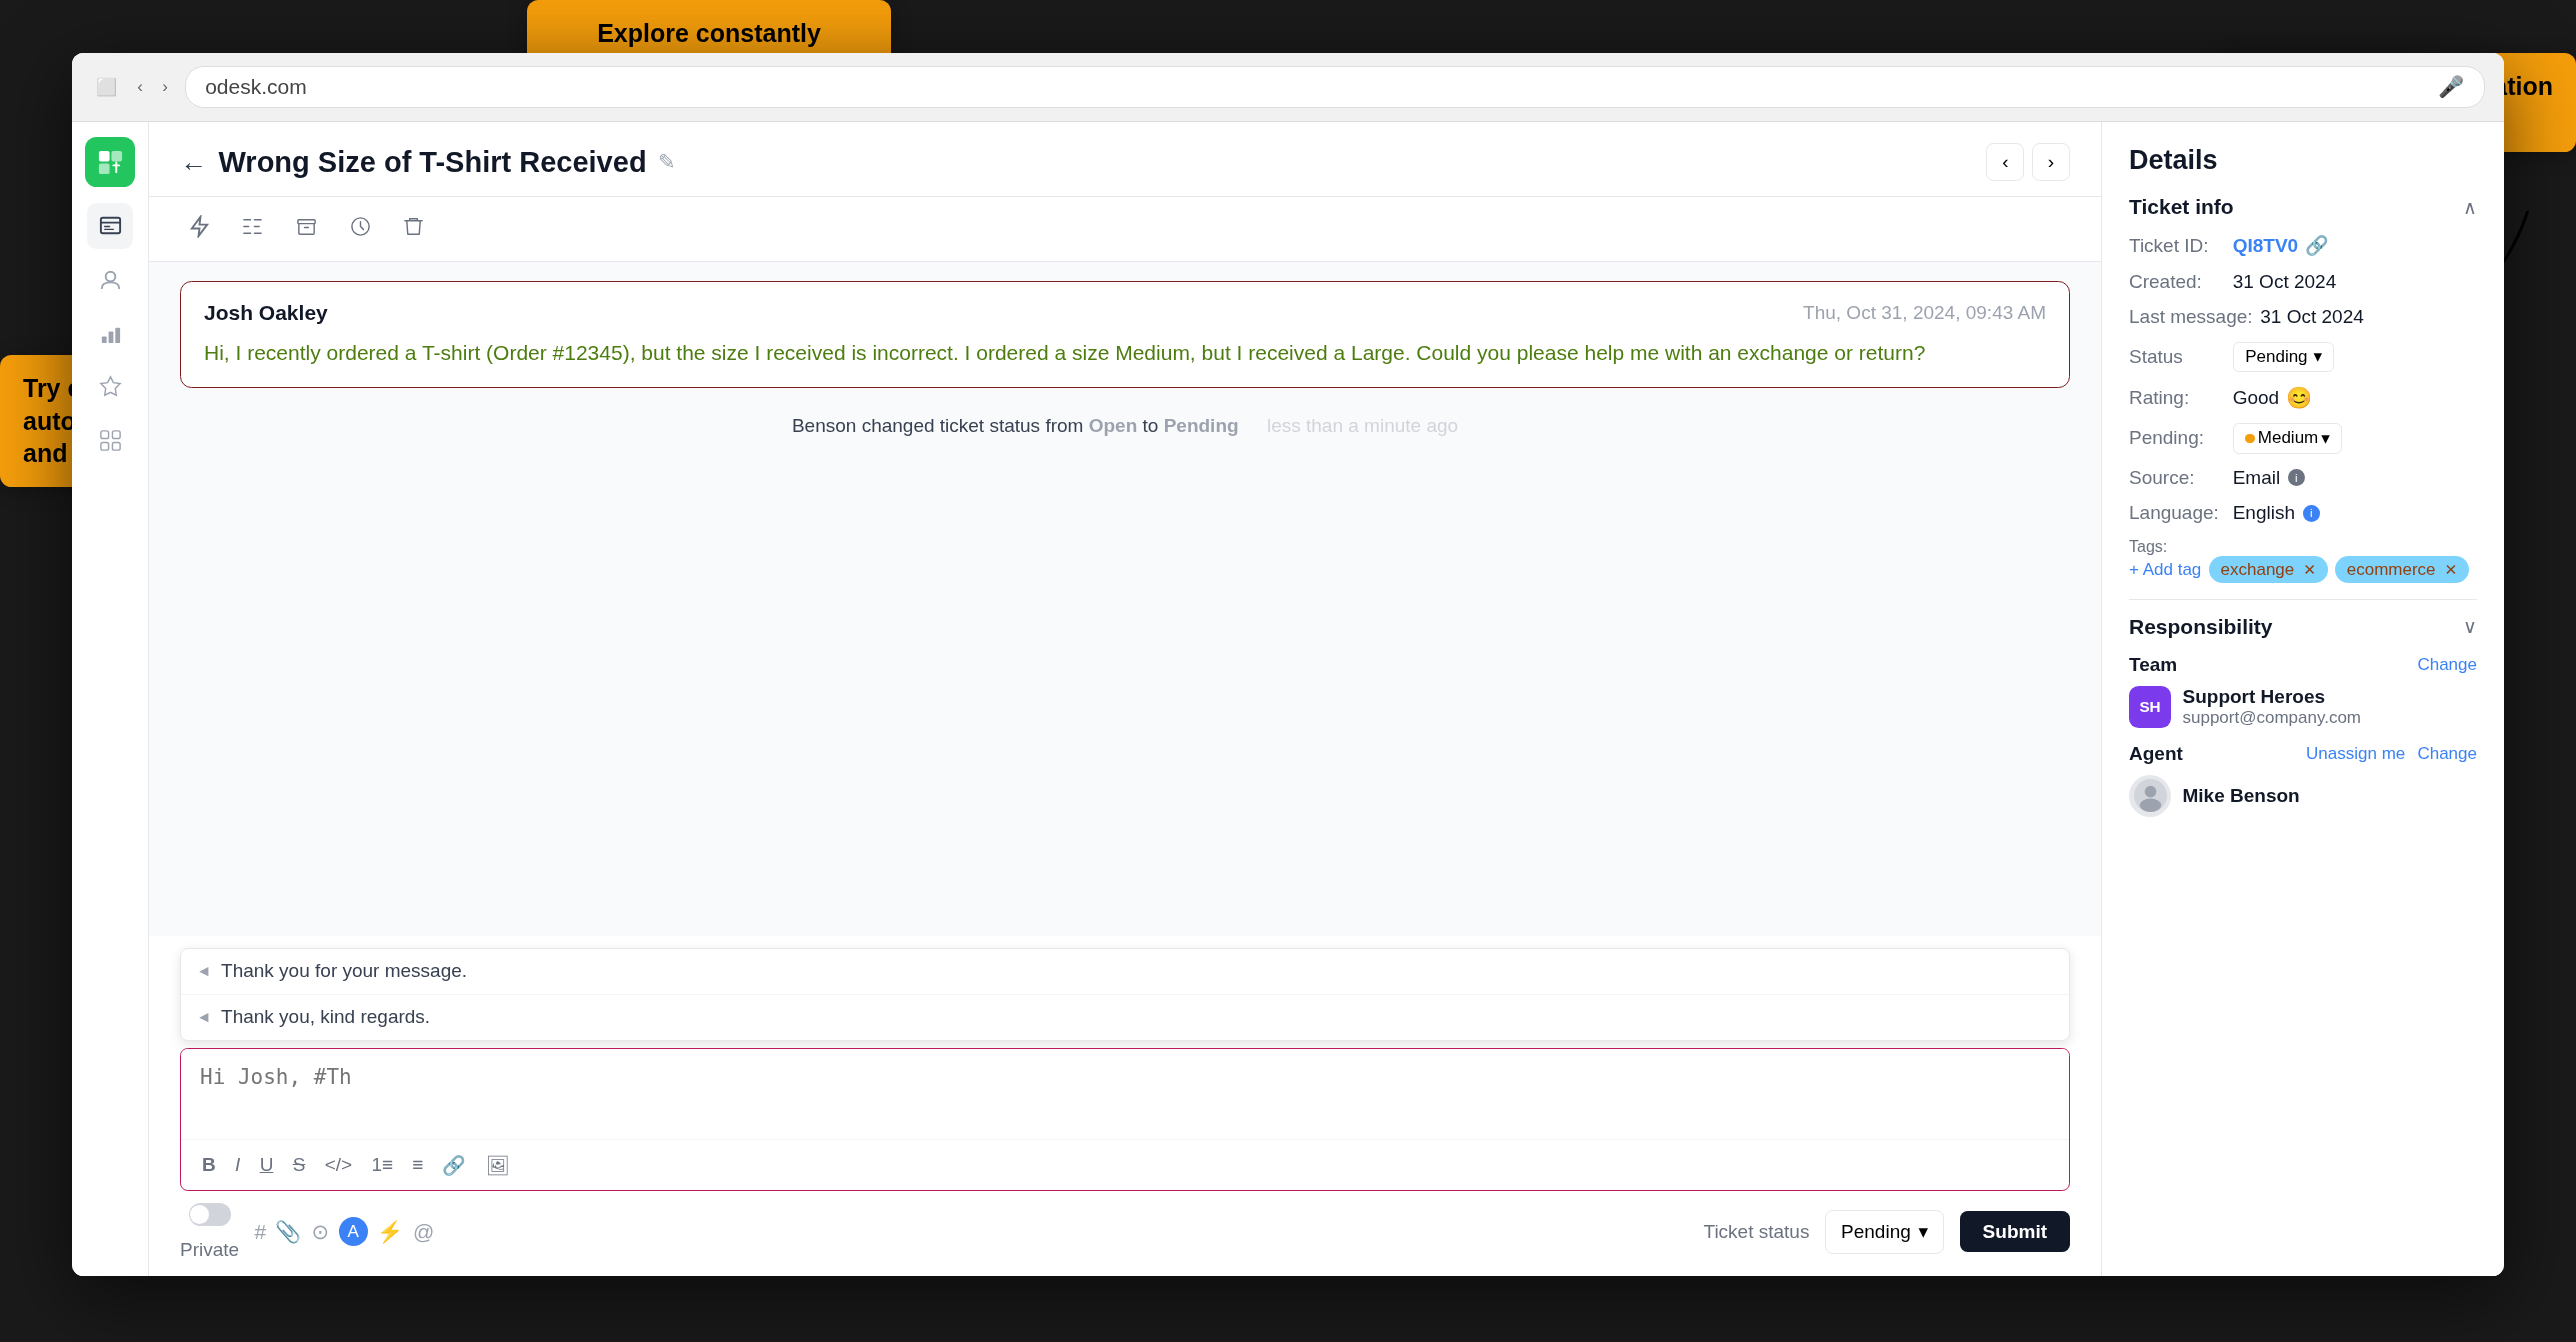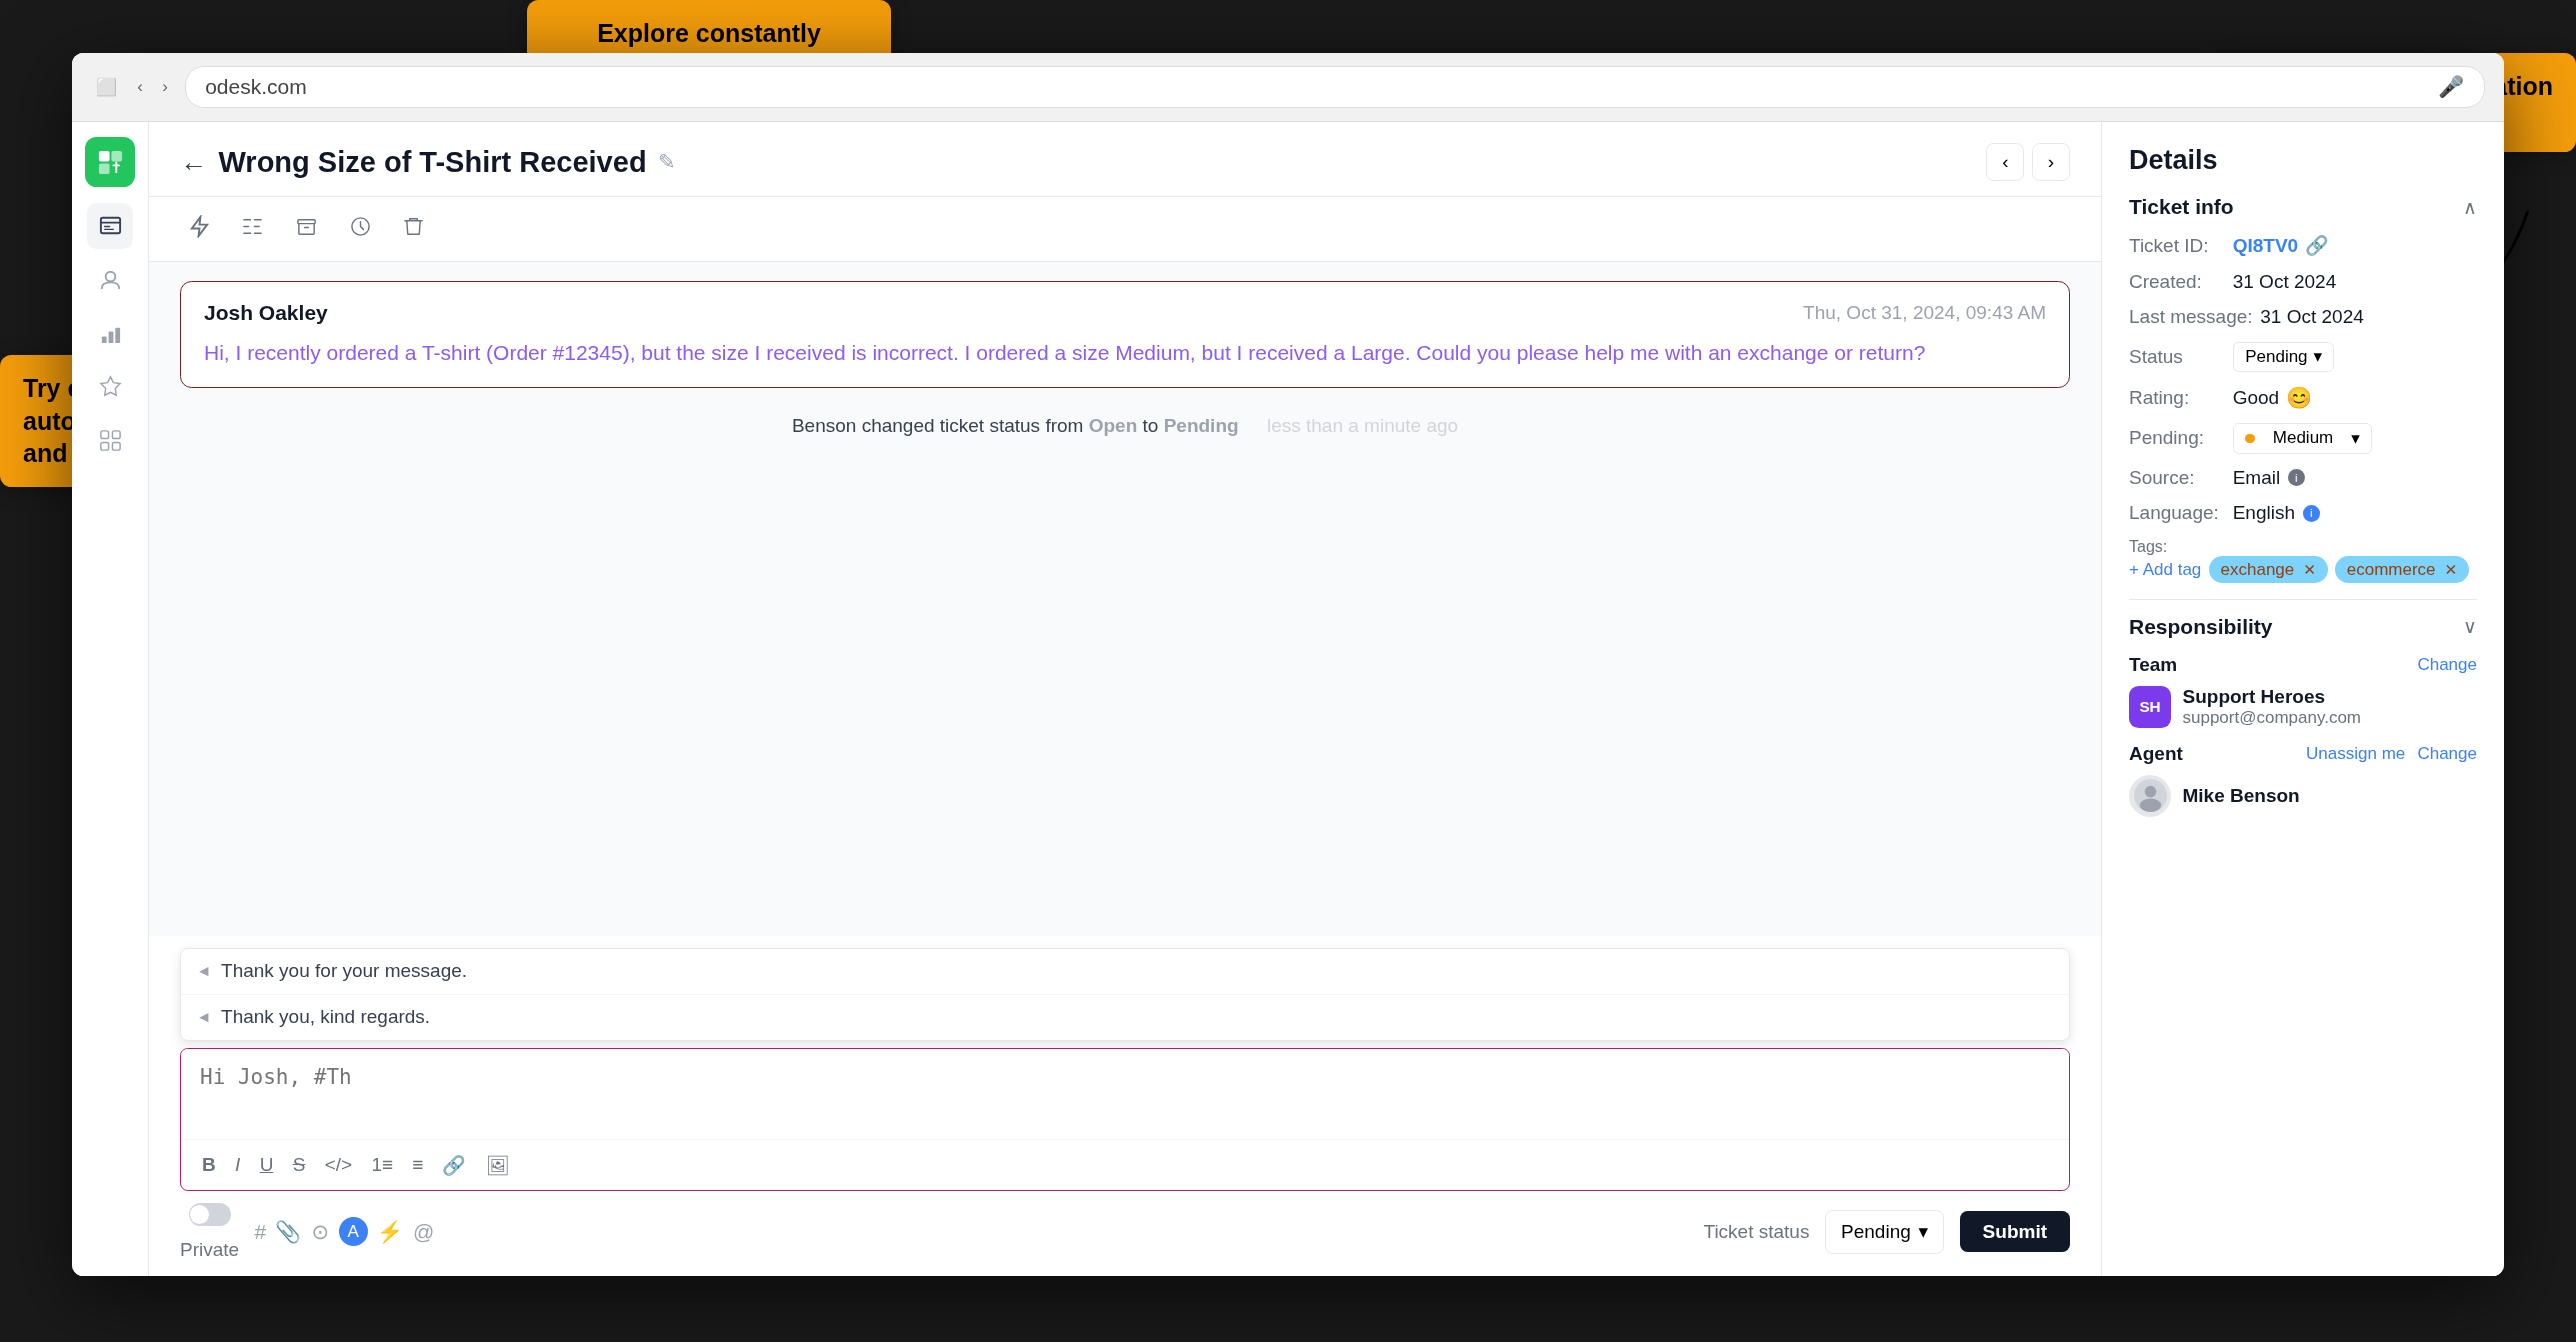--- a/index.html
+++ b/index.html
@@ -234,21 +234,21 @@
       color: #111827;
     }
 
     .message-time {
       font-size: 19px;
       color: #9ca3af;
     }
 
     .message-body {
       font-size: 21px;
-      color: #8b5cf6;
+      color: #4d7c0f;
       line-height: 1.5;
     }
 
     .status-change {
       text-align: center;
       padding: 15.3px 0;
       font-size: 19px;
       color: #9ca3af;
     }
 
@@ -471,21 +471,21 @@
       padding: 3.8px 11.5px;
       border: 1px solid #e5e7eb;
       border-radius: 5.8px;
       font-size: 17px;
       cursor: pointer;
     }
 
     .priority-badge {
       display: inline-flex;
       align-items: center;
-      gap: 18px;
+      gap: 3px;
       padding: 3.8px 11.5px;
       border: 1px solid #e5e7eb;
       border-radius: 5.8px;
       font-size: 17px;
       cursor: pointer;
     }
 
     .priority-dot {
       width: 9.6px;
       height: 9.6px;

